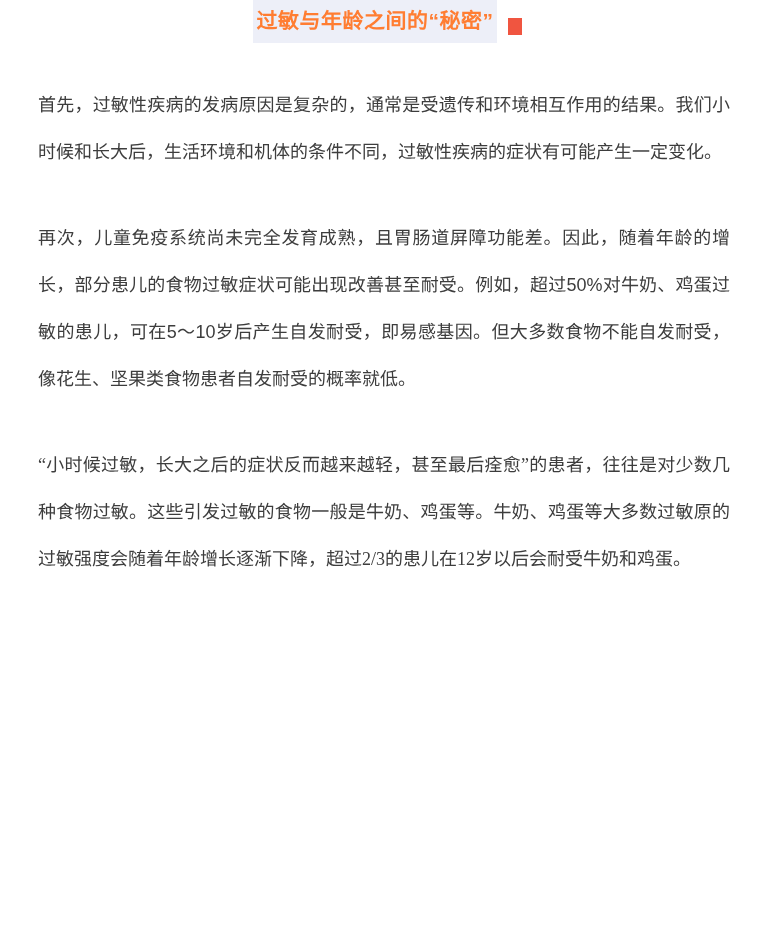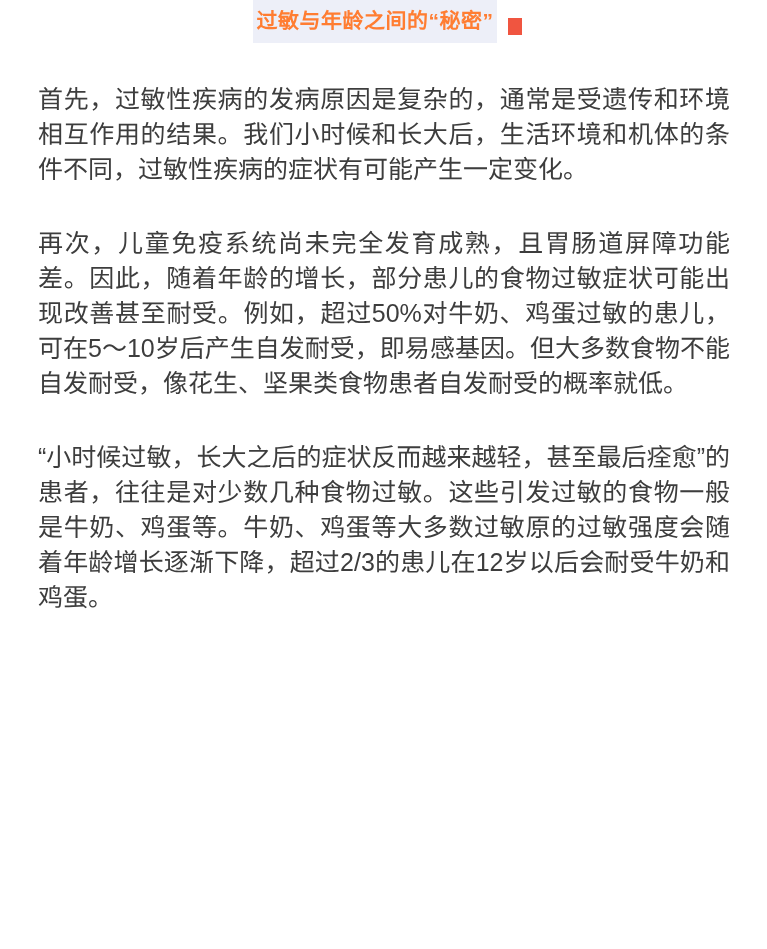--- a/index.html
+++ b/index.html
@@ -47,28 +47,29 @@
     top: 18px;
     width: 14px;
     height: 17px;
     background: #f05540;
   }
   .content {
     padding: 39px 37px 0 38px;
   }
   .content p {
     margin: 0 0 39px 0;
-    font-size: 25px;
-    line-height: 35px;
+    font-size: 18px;
+    line-height: 47px;
     color: #3d3d3d;
     text-align: justify;
     letter-spacing: 0;
   }
   .content p:last-child {
     margin-bottom: 0;
+    font-family: Liberation Serif, serif;
   }
 </style>
 </head>
 <body>
 
 <header class="header">
   <div class="title-badge">
     <h1 class="page-title">过敏与年龄之间的“秘密”</h1>
   </div>
   <span class="accent-square"></span>

